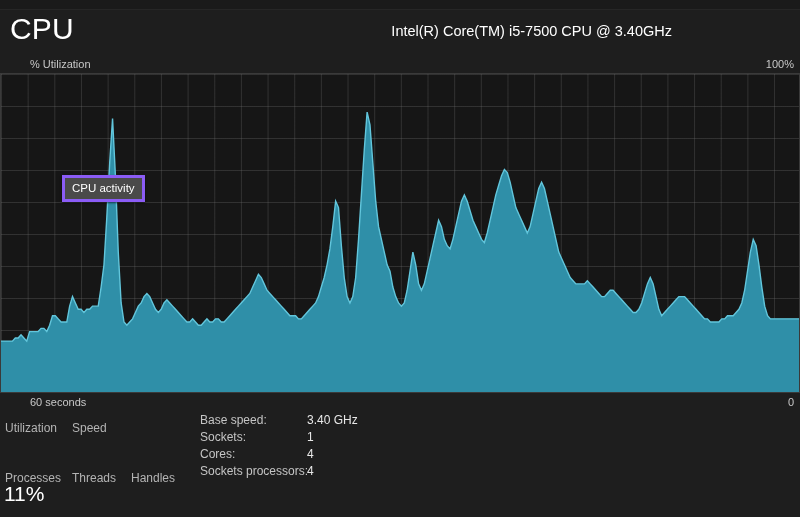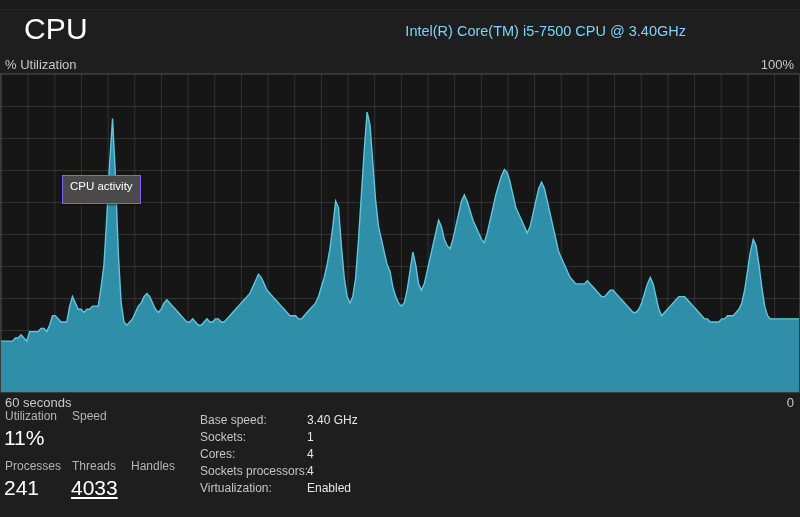--- a/index.html
+++ b/index.html
@@ -25,48 +25,49 @@
     position: absolute;
     left: 0; top: 0;
     width: 800px; height: 9px;
     background: #1a1a1a;
     border-bottom: 1px solid #262626;
   }
 
   
   .header {
     position: absolute;
-    left: 16px; top: 9px;
+    left: 2px; top: 9px;
     width: 632px; height: 48px; padding-left: 47px;
   }
   .page-title {
     position: absolute;
     left: 8px; top: 2px;
     font-size: 30px;
     font-weight: 400;
     letter-spacing: 0.2px;
     color: #ffffff;
     line-height: 36px;
   }
   .cpu-model {
     position: absolute;
     right: 9px; top: 13px;
     font-size: 14.5px;
-    color: #7dd3fc;
+    color: #ffffff;
     line-height: 18px;
     white-space: nowrap;
   }
 
   
   .axis-label {
     position: absolute;
-    font-size: 13px;
+    font-size: 11px;
     color: #c8c8c8;
     line-height: 13px;
     white-space: nowrap;
+    margin-left: 25px;
   }
   .axis-util   { left: 5px;  top: 58px; }
   .axis-max    { right: 6px; top: 58px; }
   .axis-time   { left: 5px;  top: 396px; }
   .axis-zero   { right: 6px; top: 396px; }
 
   
   .graph {
     position: absolute;
     left: 0; top: 73px;
@@ -92,49 +93,50 @@
     left: 0; top: 0;
     width: 100%; height: 100%;
     display: block;
   }
 
   
   .tooltip {
     position: absolute;
     left: 62px; top: 175px;
     background: #4a4a4a;
-    border: 1px solid #8b5cf6;
+    border: 3px solid #8b5cf6;
     color: #ffffff;
     font-size: 11.5px;
     line-height: 14px;
-    padding: 3px 7px 10px 7px;
+    padding: 3px 7px 4px 7px;
     white-space: nowrap;
     box-shadow: 0 1px 2px rgba(0,0,0,0.6);
   }
 
   
   .stats {
     position: absolute;
-    left: 0; top: 399px;
+    left: 0; top: 411px;
     width: 752px; height: 106px;
   }
   .stat-label {
     position: absolute;
     font-size: 12px;
     color: #b4b4b4;
     line-height: 14px;
     white-space: nowrap;
   }
   .stat-value {
     position: absolute;
     font-size: 21px;
     font-weight: 400;
     color: #ffffff;
     line-height: 26px;
     white-space: nowrap;
+    margin-top: 44px;
   }
 
   .l-utilization { left: 5px;   top: 10px; }
   .v-utilization { left: 4px;   top: 26px; }
   .l-speed       { left: 72px;  top: 10px; }
   .v-speed       { left: 71px;  top: 26px; }
 
   .l-processes   { left: 5px;   top: 60px; }
   .v-processes   { left: 4px;   top: 76px; }
   .l-threads     { left: 72px;  top: 60px; }
@@ -219,19 +221,15 @@
         <span class="detail-val">1</span>
       </div>
       <div class="detail-row">
         <span class="detail-key">Cores:</span>
         <span class="detail-val">4</span>
       </div>
       <div class="detail-row">
         <span class="detail-key">Sockets processors:</span>
         <span class="detail-val">4</span>
       </div>
-      <div class="detail-row">
-        <span class="detail-key">Virtualization:</span>
-        <span class="detail-val">Enabled</span>
-      </div>
     </div>
 
 </div>
 
 </body></html>

